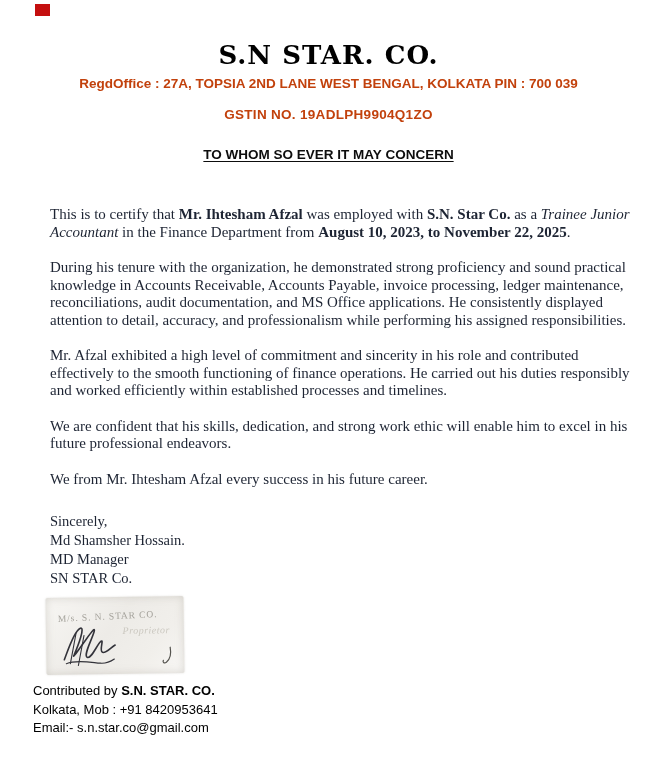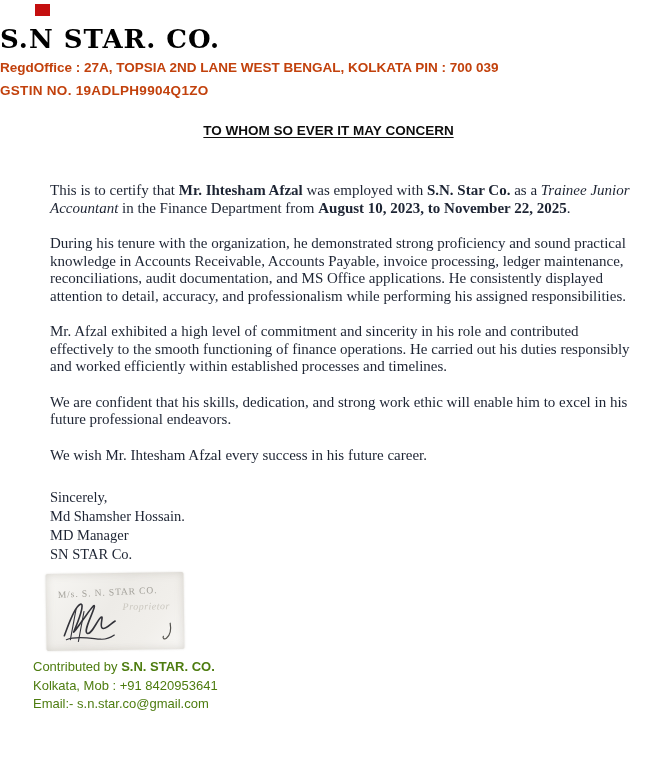--- a/index.html
+++ b/index.html
@@ -9,39 +9,39 @@
     background:#ffffff;
     font-family:"Liberation Serif", serif;
     color:#1d2433;
     overflow:hidden;
   }
   .red-marker {
     position:absolute; left:35px; top:4px;
     width:15px; height:12px;
     background:#c40f0f;
   }
-  .letterhead { text-align:left; padding-top:25px; }
+  .letterhead { text-align:center; padding-top:41px; }
   .company-name {
     margin:0;
     font-family:"DejaVu Serif", serif;
     font-weight:900;
     font-size:26px;
     line-height:28px;
     letter-spacing:1px;
     color:#000000;
   }
   .addr-line {
     font-family:"Liberation Sans", sans-serif;
     font-weight:700;
     font-size:13.5px;
     line-height:15px;
     color:#c2410c;
     margin-top:7px;
   }
-  .gstin-line { margin-top:8px; letter-spacing:0.3px; }
+  .gstin-line { margin-top:16px; letter-spacing:0.3px; }
   .subject-line {
     text-align:center;
     margin-top:25px;
     font-family:"Liberation Sans", sans-serif;
     font-weight:700;
     font-size:13.5px;
     text-decoration:underline;
     text-underline-offset:2px;
     color:#0d0d0d;
   }
@@ -82,21 +82,21 @@
     letter-spacing:0.5px;
     color:#cbc8c0;
   }
   .scribble { position:absolute; left:10px; top:22px; }
   .pen-mark { position:absolute; right:10px; bottom:8px; }
   .page-footer {
     margin:8px 0 0 33px;
     font-family:"Liberation Sans", sans-serif;
     font-size:13px;
     line-height:18.5px;
-    color:#4d7c0f;
+    color:#000000;
   }
 </style>
 </head>
 <body>
 
 <div class="page">
 
   <div class="red-marker"></div>
 
   <header class="letterhead">
@@ -111,21 +111,21 @@
     <p class="para"><span>This is to certify that </span><b>Mr. Ihtesham Afzal</b><span> was employed with </span><b>S.N. Star Co.</b><span> as a </span><i>Trainee Junior</i><br><i>Accountant</i><span> in the Finance Department from </span><b>August 10, 2023, to November 22, 2025</b><span>.</span></p>
     <p class="para pre">During his tenure with the organization, he demonstrated strong proficiency and sound practical
 knowledge in Accounts Receivable, Accounts Payable, invoice processing, ledger maintenance,
 reconciliations, audit documentation, and MS Office applications. He consistently displayed
 attention to detail, accuracy, and professionalism while performing his assigned responsibilities.</p>
     <p class="para pre">Mr. Afzal exhibited a high level of commitment and sincerity in his role and contributed
 effectively to the smooth functioning of finance operations. He carried out his duties responsibly
 and worked efficiently within established processes and timelines.</p>
     <p class="para pre">We are confident that his skills, dedication, and strong work ethic will enable him to excel in his
 future professional endeavors.</p>
-    <p class="para pre">We wish Mr. Ihtesham Afzal every success in his future career.</p>
+    <p class="para pre">We from Mr. Ihtesham Afzal every success in his future career.</p>
   </main>
 
   <div class="signature-block">
     <div>Sincerely,</div>
     <div>Md Shamsher Hossain.</div>
     <div>MD Manager</div>
     <div>SN STAR Co.</div>
   </div>
 
   <div class="stamp">

